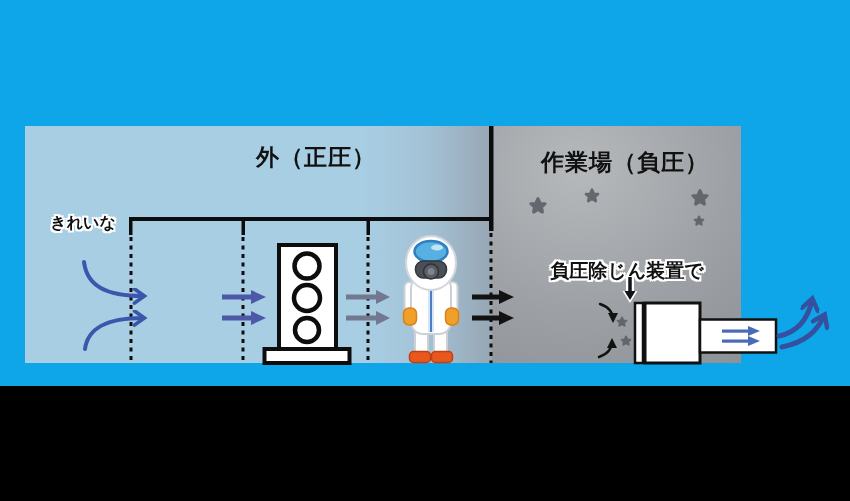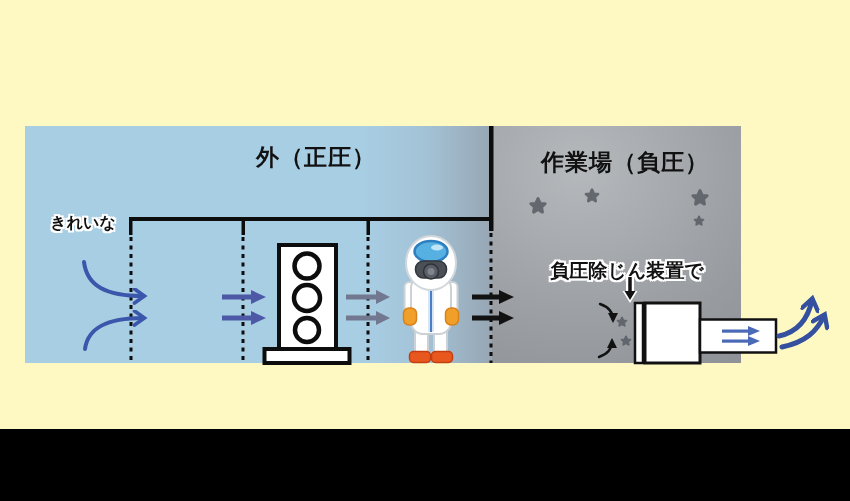--- a/index.html
+++ b/index.html
@@ -1,17 +1,17 @@
 <!DOCTYPE html>
 <html><head>
 <meta charset="utf-8">
 <style>
   html,body{margin:0;padding:0;background:#000;}
   .stage{
-    position:relative;width:850px;height:429px;background:#fef9c3;overflow:hidden;
+    position:relative;width:850px;height:386px;background:#0ea5e9;overflow:hidden;
     font-family:Liberation Serif, serif;
   }
   .room{position:absolute;top:126px;height:237px;}
   .room-outside{
     left:25px;width:467px;
     background:linear-gradient(90deg,#a8cee4 0%,#a8cee4 72%,#a3c2d6 86%,#97a6b3 100%);
   }
   .room-workshop{
     left:492px;width:249px;
     background:radial-gradient(120% 115% at 35% 18%, #b5b9bc 0%, #9da1a5 52%, #8a8e92 100%);

